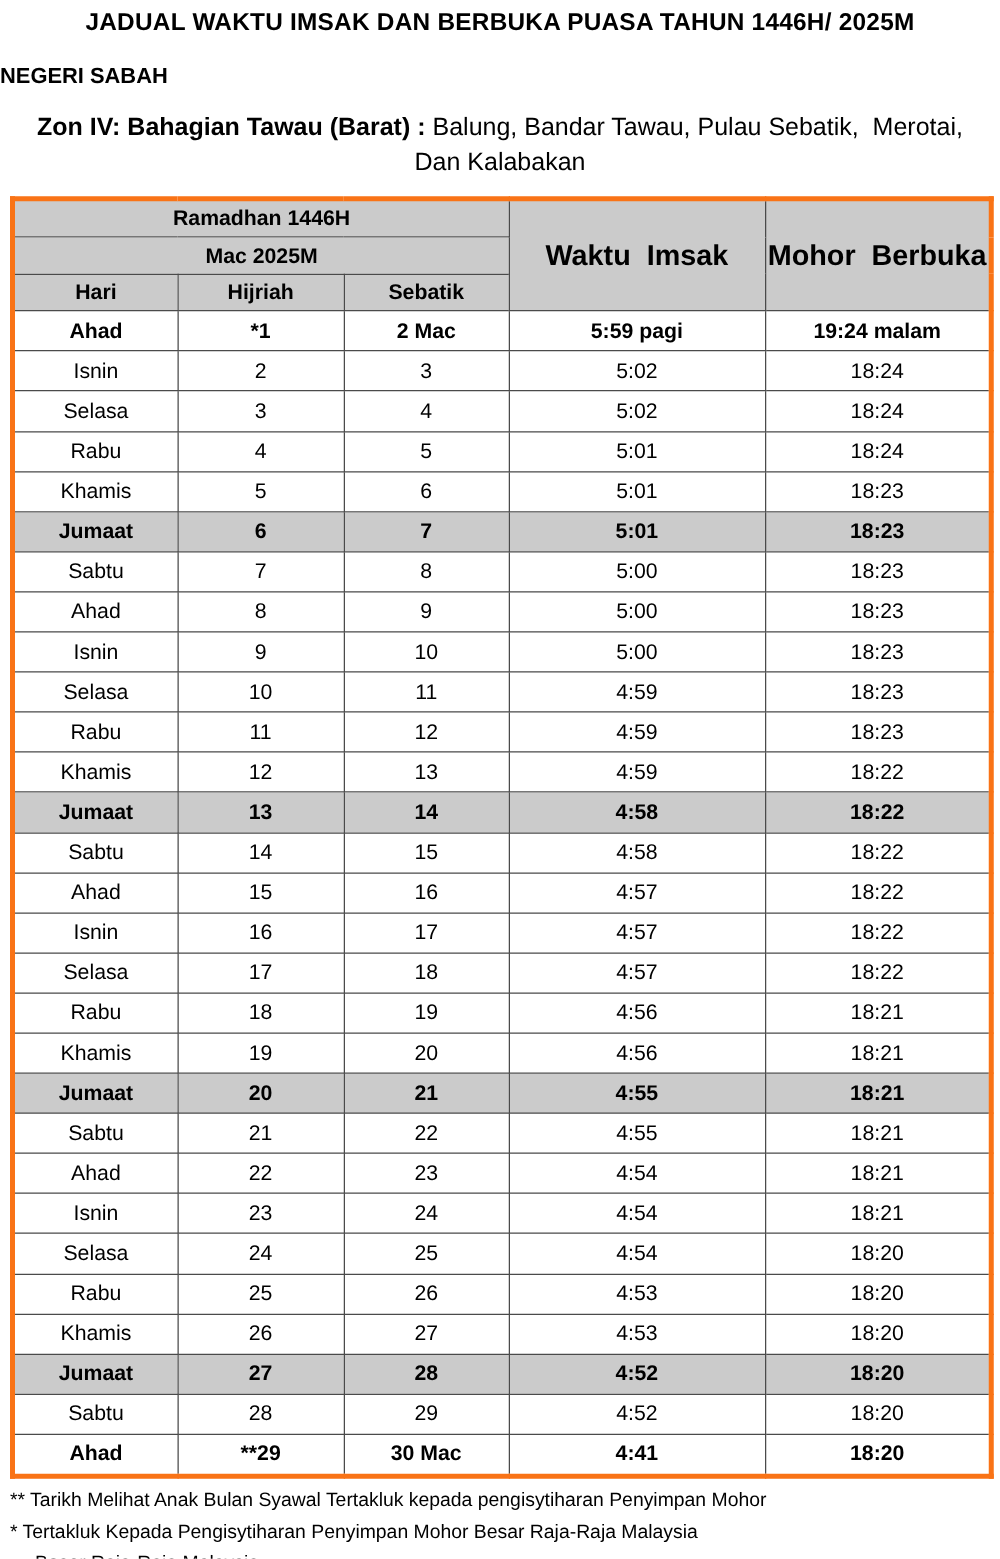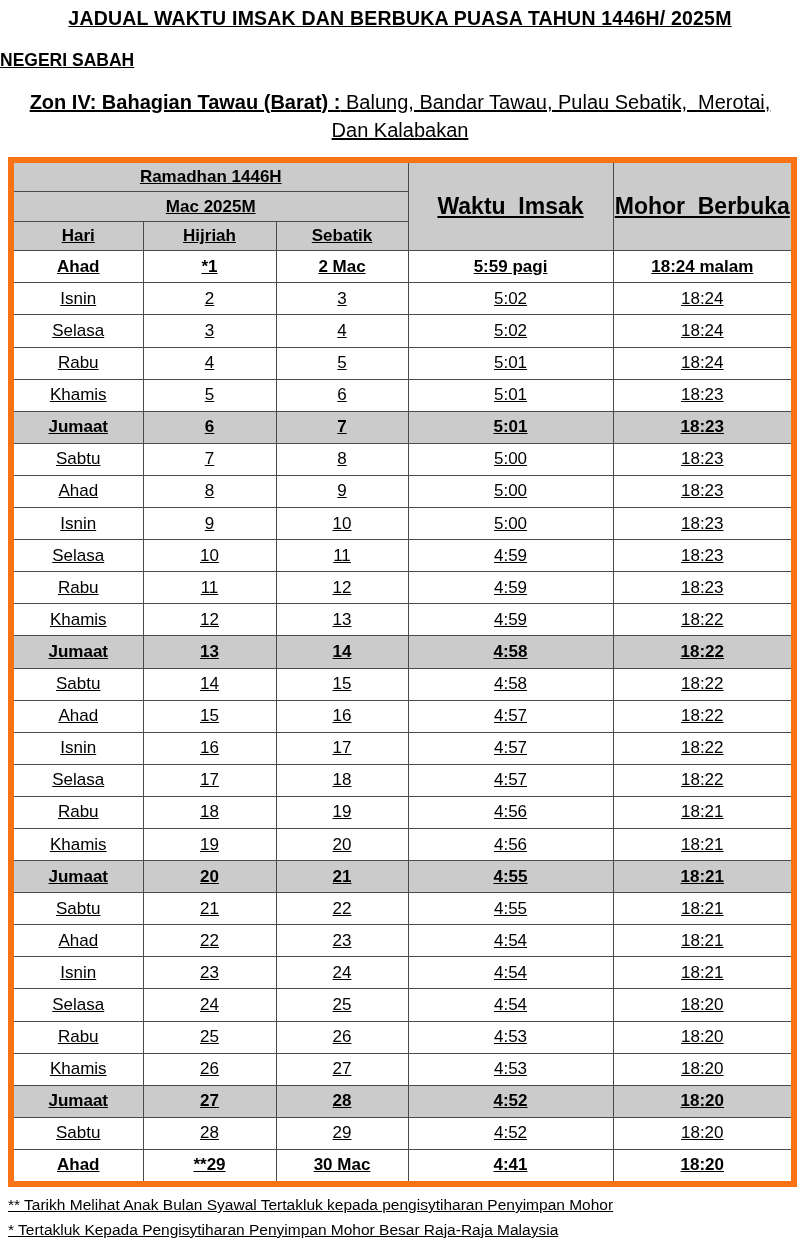--- a/index.html
+++ b/index.html
@@ -6,21 +6,21 @@
     margin: 0;
     padding: 0;
     width: 800px;
     height: 1247px;
     background: #ffffff;
     overflow: hidden;
     font-family: "Liberation Sans", sans-serif;
     color: #000;
     -webkit-font-smoothing: antialiased;
   }
-  .page { width: 800px; height: 1046px; position: relative; text-decoration: underline; }
+  .page { width: 800px; height: 1046px; position: relative; }
 
   .title {
     text-align: center;
     font-weight: bold;
     font-size: 19.5px;
     padding-top: 7px;
     letter-spacing: 0.2px;
   }
   .subtitle {
     font-weight: bold;
@@ -34,21 +34,21 @@
     line-height: 1.42;
     white-space: pre-wrap;
   }
   .zone .zone-bold { font-weight: bold; }
 
   table.schedule {
     border-collapse: collapse;
     table-layout: fixed;
     width: 783px;
     margin: 12px 0 0 8px;
-    border: 6px solid #f97316;
+    border: 4px solid #f97316;
   }
   .schedule th, .schedule td {
     border: 1.4px solid #4a4a4a;
     text-align: center;
     vertical-align: middle;
     padding: 0;
     font-size: 17px;
     overflow: hidden;
   }
   .schedule thead th {
@@ -110,21 +110,21 @@
         <th>Hijriah</th>
         <th>Sebatik</th>
       </tr>
     </thead>
     <tbody>
         <tr class="bold">
           <td>Ahad</td>
           <td>*1</td>
           <td>2 Mac</td>
           <td>5:59 pagi</td>
-          <td>18:24 malam</td>
+          <td>19:24 malam</td>
         </tr>
         <tr>
           <td>Isnin</td>
           <td>2</td>
           <td>3</td>
           <td>5:02</td>
           <td>18:24</td>
         </tr>
         <tr>
           <td>Selasa</td>

